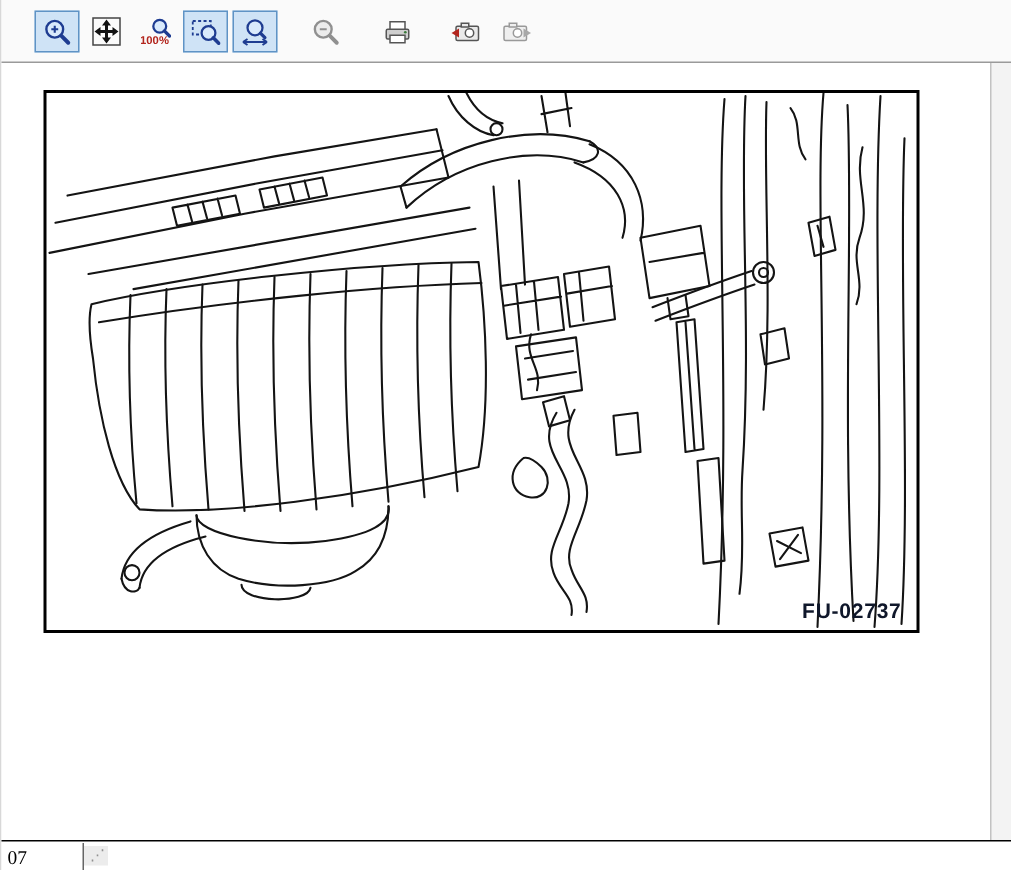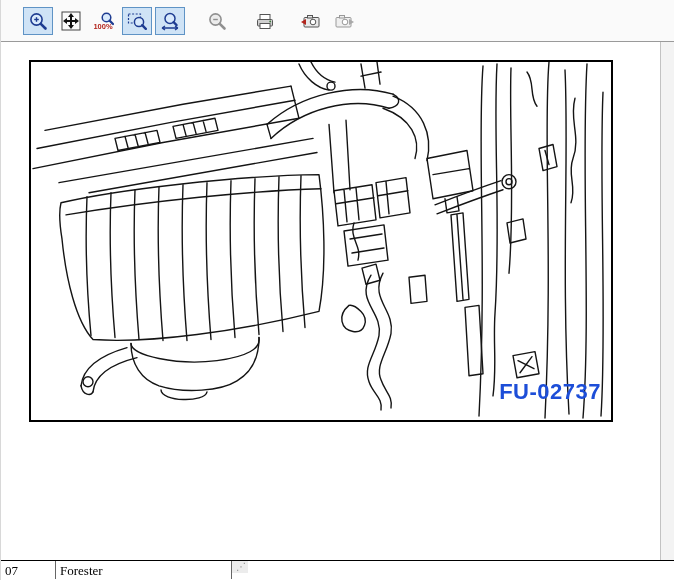--- a/index.html
+++ b/index.html
@@ -12,24 +12,24 @@
   .tb-btn { width:30px; height:28px; display:flex; align-items:center; justify-content:center; border:1px solid transparent; background:transparent; margin-right:3px; cursor:default; }
   .tb-btn.active { background:#cfe3f6; border-color:#5f93c5; }
   .tb-btn.gap { margin-left:14px; }
   .tb-btn svg { display:block; }
 
   
   .content { flex:1 1 auto; position:relative; background:#fff; overflow:hidden; }
   .vscroll { position:absolute; top:0; right:0; bottom:0; width:14px; background:#f3f3f3; border-left:1px solid #c2c2c2; }
   .figure-frame { position:absolute; left:28px; top:18px; width:584px; height:362px; border:2px solid #000; background:#fff; }
   .figure-frame svg.art { position:absolute; left:0; top:0; width:100%; height:100%; }
-  .figure-label { position:absolute; right:10px; bottom:15px; font-weight:bold; font-size:22px; letter-spacing:0.5px; color:#1d4ed8; font-family:"Liberation Sans", sans-serif; }
+  .figure-label { position:absolute; right:10px; bottom:5px; font-weight:bold; font-size:14px; letter-spacing:0.5px; color:#0f172a; font-family:"Liberation Sans", sans-serif; }
 
   
-  .statusbar { flex:0 0 auto; height:20px; border-top:1px solid #000; display:flex; align-items:flex-start; font-family:"Liberation Serif", serif; font-size:13px; background:#fff; }
+  .statusbar { flex:0 0 auto; height:20px; border-top:1px solid #000; display:flex; align-items:center; font-family:"Liberation Serif", serif; font-size:13px; background:#fff; }
   .cell { padding:2px 4px 0 4px; border-right:1px solid #666; white-space:nowrap; overflow:hidden; }
   .c0 { width:55px; }
   .c1 { width:176px; }
   .c2 { width:176px; }
   .c3 { flex:1 1 auto; }
   .grip { width:16px; display:flex; align-items:flex-end; justify-content:flex-end; color:#909090; font-size:10px; padding:0 2px 1px 0; background:#ececec; }
 </style>
 </head>
 <body>
 
@@ -195,17 +195,16 @@
         </g>
       </svg>
       <div class="figure-label">FU-02737</div>
     </div>
 
     <div class="vscroll"></div>
   </div>
 
   <div class="statusbar">
     <div class="cell c0">07</div>
-    <div class="cell c2">Forester</div>
     <div class="grip">⋰</div>
   </div>
 
 </div>
 
 </body></html>

